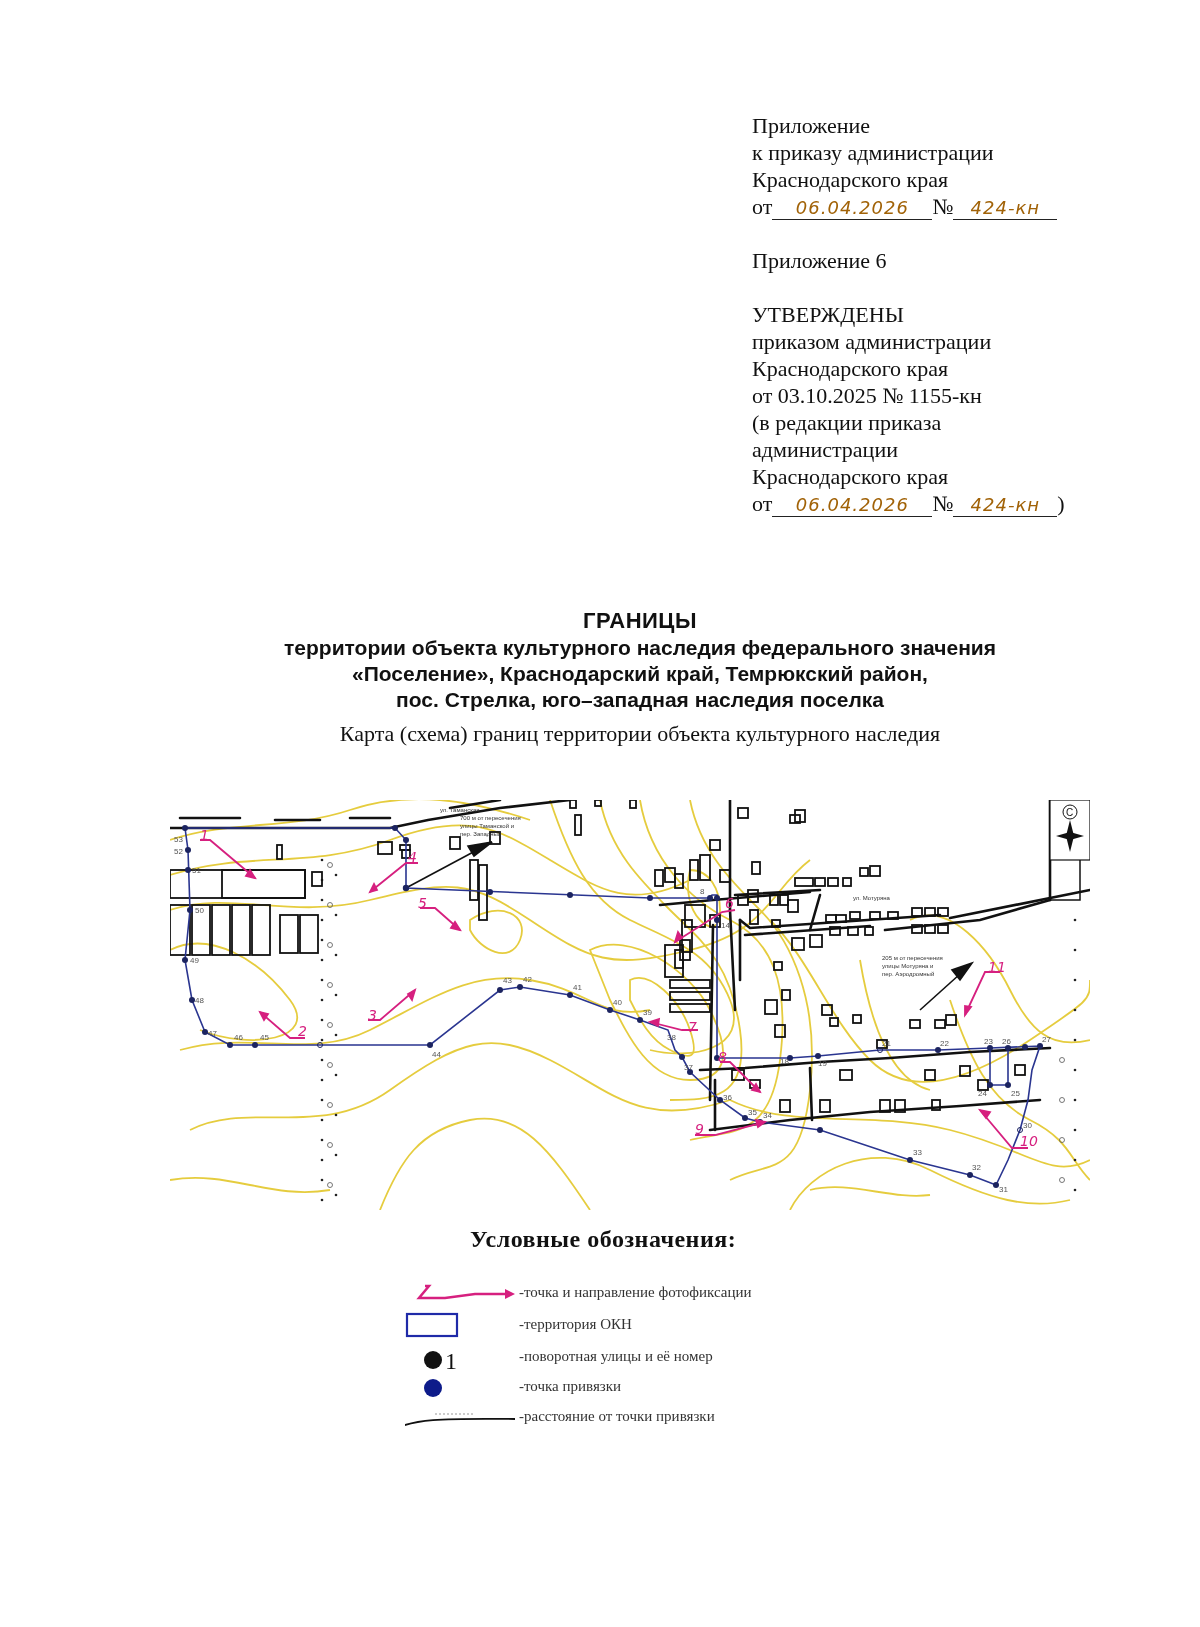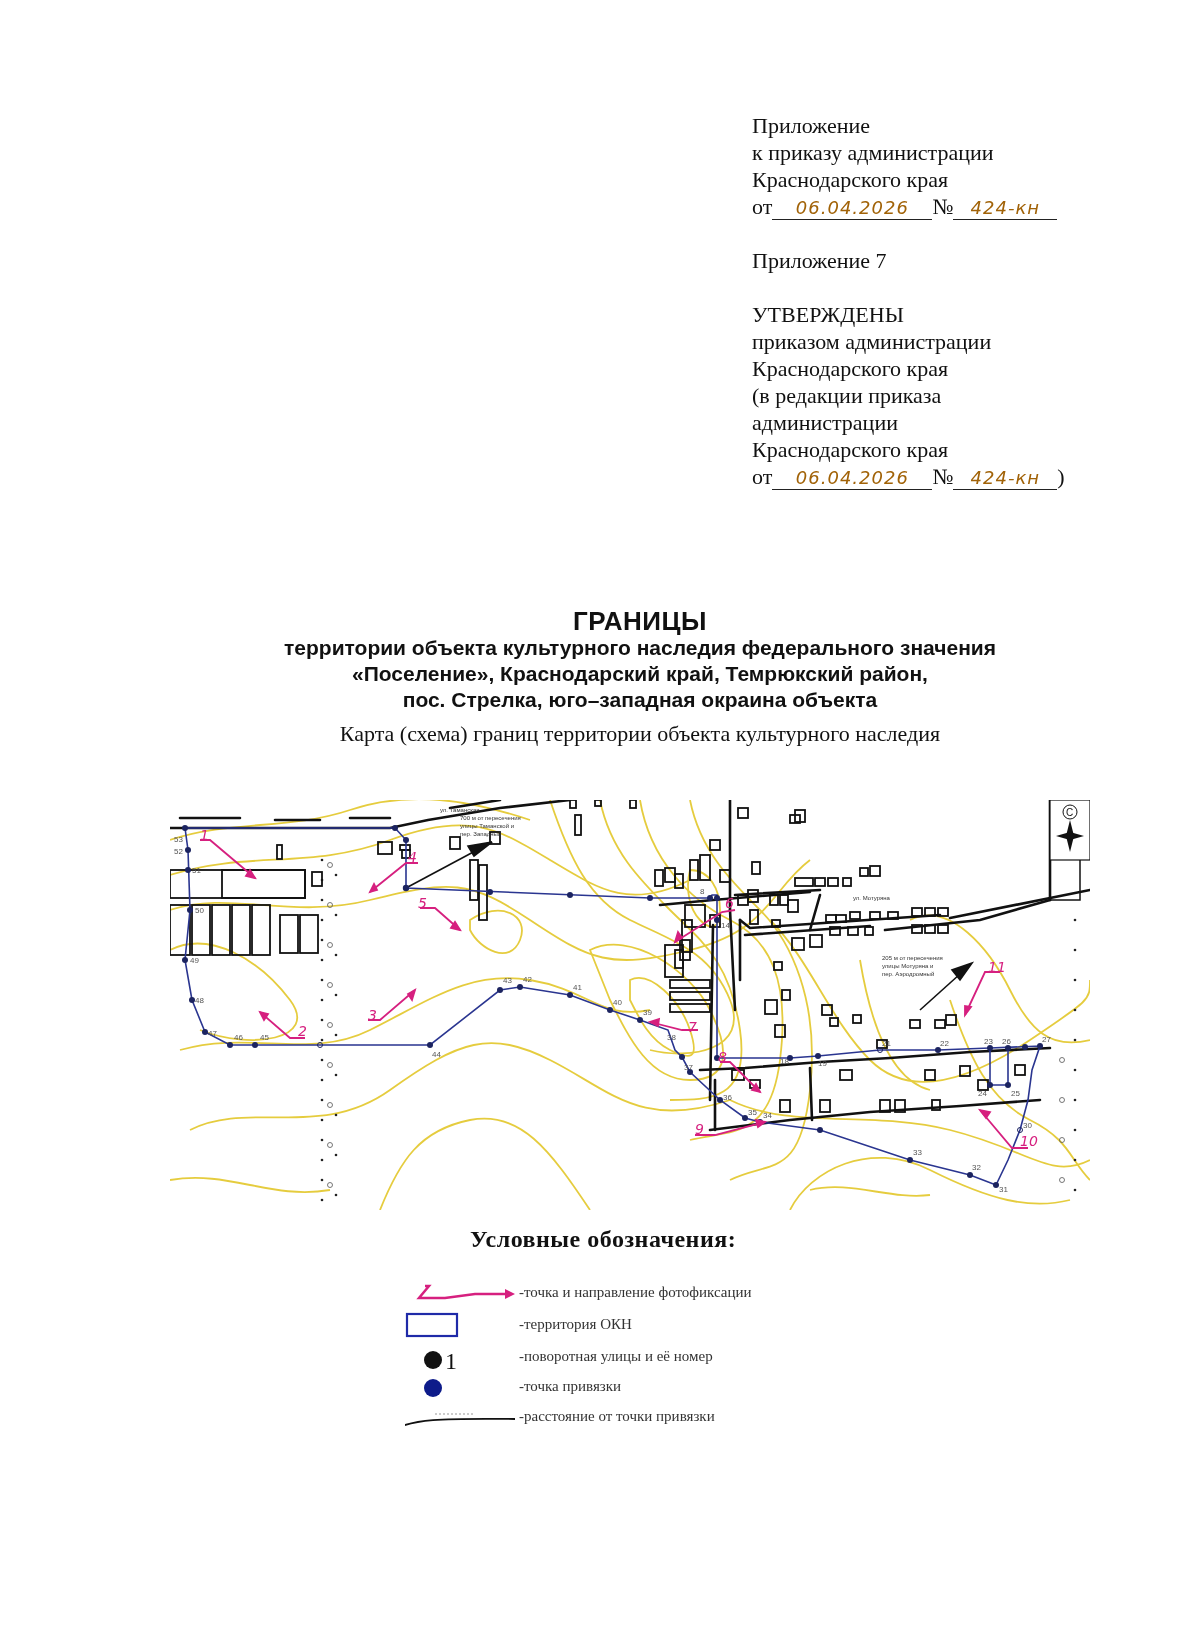--- a/index.html
+++ b/index.html
@@ -9,21 +9,21 @@
                     font-size: 22px; line-height: 27px; }
   .approval-block .line { display: block; white-space: nowrap; }
   .approval-block .gap { height: 27px; }
   .fill { display: inline-block; border-bottom: 1.5px solid #222; color: #a16207;
           font-family: "DejaVu Sans", sans-serif; font-style: italic; font-size: 18px;
           letter-spacing: 1px; line-height: 22px; text-align: center; }
   .fill.date { width: 160px; }
   .fill.num { width: 104px; }
   .title-block { position: absolute; left: 160px; top: 607px; width: 960px; text-align: center;
                  font-family: "Liberation Sans", sans-serif; font-weight: bold; }
-  .title-main { font-size: 26px; line-height: 28px; letter-spacing: 0.5px; }
+  .title-main { font-size: 22px; line-height: 28px; letter-spacing: 0.5px; }
   .title-sub { font-size: 21px; line-height: 26px; }
   .map-caption { position: absolute; left: 160px; top: 720px; width: 960px; text-align: center;
                  font-size: 22px; line-height: 28px; }
   .map-frame { position: absolute; left: 170px; top: 800px; width: 920px; height: 410px; overflow: hidden; }
   .legend-title { position: absolute; left: 470px; top: 1226px; font-size: 24px; font-weight: bold;
                   letter-spacing: 0.5px; }
   .legend { position: absolute; left: 405px; top: 1280px; width: 480px; }
   .legend-row { position: absolute; left: 0; width: 480px; height: 30px; }
   .legend-row .sym { position: absolute; left: 0; top: 0; width: 110px; height: 30px; }
   .legend-row .txt { position: absolute; left: 114px; top: 4px; font-size: 15px; color: #333; white-space: nowrap; text-align: center; }
@@ -32,38 +32,39 @@
 <body>
 
 <div class="approval-block">
   <span class="line">Приложение</span>
   <span class="line">к приказу администрации</span>
   <span class="line">Краснодарского края</span>
   <span class="line">
     <span>от</span><span class="fill date">06.04.2026</span><span>№</span><span class="fill num">424-кн</span>
   </span>
   <span class="line gap"></span>
-  <span class="line">Приложение 7</span>
+  <span class="line">Приложение 6</span>
   <span class="line gap"></span>
   <span class="line">УТВЕРЖДЕНЫ</span>
   <span class="line">приказом администрации</span>
   <span class="line">Краснодарского края</span>
+  <span class="line">от 03.10.2025 № 1155-кн</span>
   <span class="line">(в редакции приказа</span>
   <span class="line">администрации</span>
   <span class="line">Краснодарского края</span>
   <span class="line">
     <span>от</span><span class="fill date">06.04.2026</span><span>№</span><span class="fill num">424-кн</span><span>)</span>
   </span>
 </div>
 
 <div class="title-block">
   <div class="title-main">ГРАНИЦЫ</div>
   <div class="title-sub">территории объекта культурного наследия федерального значения</div>
   <div class="title-sub">«Поселение», Краснодарский край, Темрюкский район,</div>
-  <div class="title-sub">пос. Стрелка, юго–западная окраина объекта</div>
+  <div class="title-sub">пос. Стрелка, юго–западная наследия поселка</div>
 </div>
 
 <div class="map-caption">Карта (схема) границ территории объекта культурного наследия</div>
 
 <div class="map-frame">
 <svg width="920" height="410" viewBox="0 0 920 410" xmlns="http://www.w3.org/2000/svg" font-family="Liberation Sans, sans-serif">
 
   <g fill="none" stroke="#e3c72a" stroke-width="1.8" opacity="0.9">
     <path d="M0,40 C60,20 120,30 180,10 S300,0 360,20"></path>
     <path d="M0,75 C80,50 140,70 220,40 S330,30 380,60 S460,110 520,80"></path>

